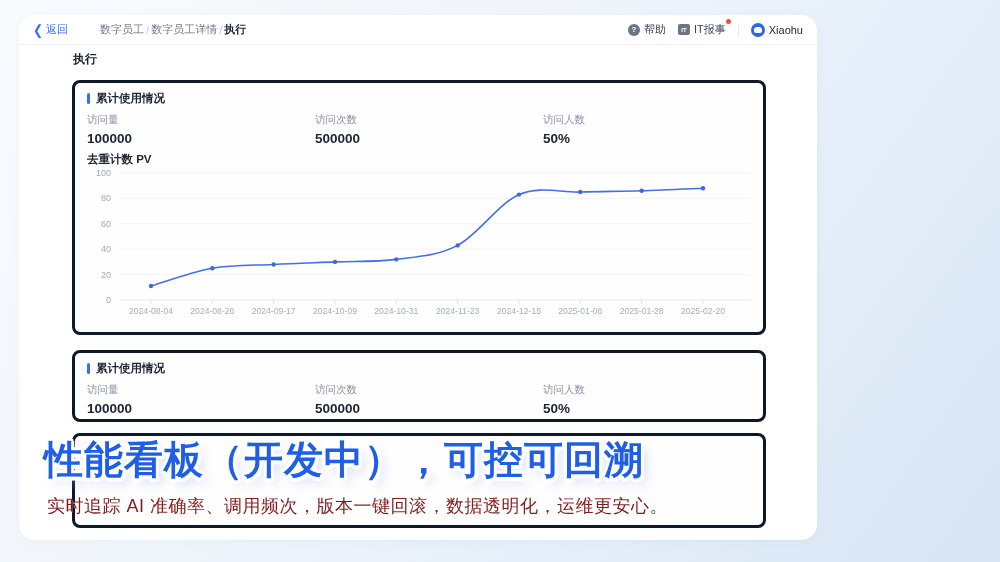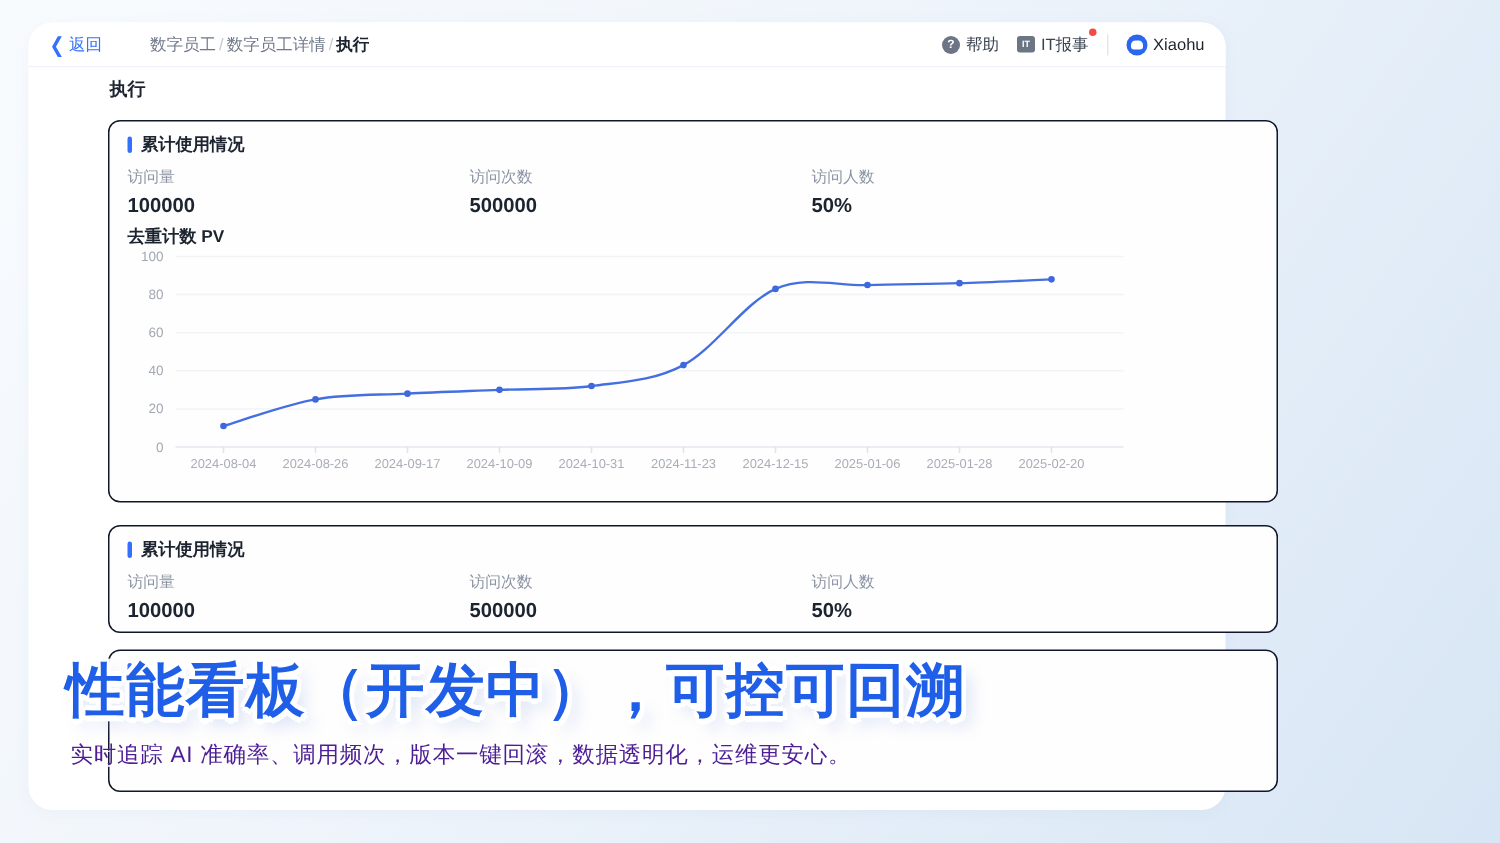--- a/index.html
+++ b/index.html
@@ -37,22 +37,22 @@
   .it-icon{width:12px;height:11px;border-radius:2px;background:#6b7584;color:#fff;
     font-size:6px;font-weight:bold;display:flex;align-items:center;justify-content:center;}
   .red-dot{position:absolute;right:-5px;top:-3px;width:5px;height:5px;border-radius:50%;background:#f54a45;}
   .v-div{width:1px;height:14px;background:#e4e8ee;}
   .avatar{width:14px;height:14px;border-radius:50%;background:#2a66f0;position:relative;}
   .avatar::after{content:"";position:absolute;left:3px;top:4px;width:8px;height:6px;background:#fff;border-radius:3px 3px 2px 2px;}
   .user-name{color:#1c2430;}
   
   .page-title{position:absolute;left:73px;top:51px;font-size:12px;font-weight:bold;color:#1c2430;}
   .card{
-    position:absolute;left:72px;width:780px;background:#fffefe;
-    border:1px solid #0f172a;border-radius:8px;box-sizing:border-box;
+    position:absolute;left:72px;width:694px;background:#fffefe;
+    border:3px solid #0f172a;border-radius:8px;box-sizing:border-box;
   }
   .card1{top:80px;height:255px;}
   .card2{top:350px;height:72px;}
   .card3{top:433px;height:95px;}
   .section-head{position:absolute;left:12px;top:8px;display:flex;align-items:center;gap:6px;}
   .section-bar{width:3px;height:11px;border-radius:2px;background:#3370ff;}
   .section-title{font-size:11.5px;font-weight:bold;color:#1c2430;}
   .stat{position:absolute;}
   .stat-label{font-size:10.5px;color:#8a93a3;}
   .stat-value{font-size:13.5px;font-weight:bold;color:#1c2430;margin-top:4px;}
@@ -71,21 +71,21 @@
     position:absolute;left:44px;top:433px;
     font-size:39px;font-weight:900;letter-spacing:1px;color:#1f5fe8;
     text-shadow:
       -3px 0 0 #fff, 3px 0 0 #fff, 0 -3px 0 #fff, 0 4px 0 #fff,
       -2px -2px 0 #fff, 2px -2px 0 #fff, -2px 3px 0 #fff, 3px 3px 0 #fff,
       6px 7px 10px rgba(150,180,230,.45);
     white-space:nowrap;
   }
   .hero-sub{
     position:absolute;left:47px;top:494px;
-    font-size:15px;color:#4c1d95;letter-spacing:.5px;
+    font-size:18px;color:#7f1d1d;letter-spacing:.5px;
     text-shadow:0 1px 0 rgba(255,255,255,.8);
     white-space:nowrap;
   }
 </style>
 </head>
 <body>
 
 <div class="stage">
 
   <div class="panel"></div>

